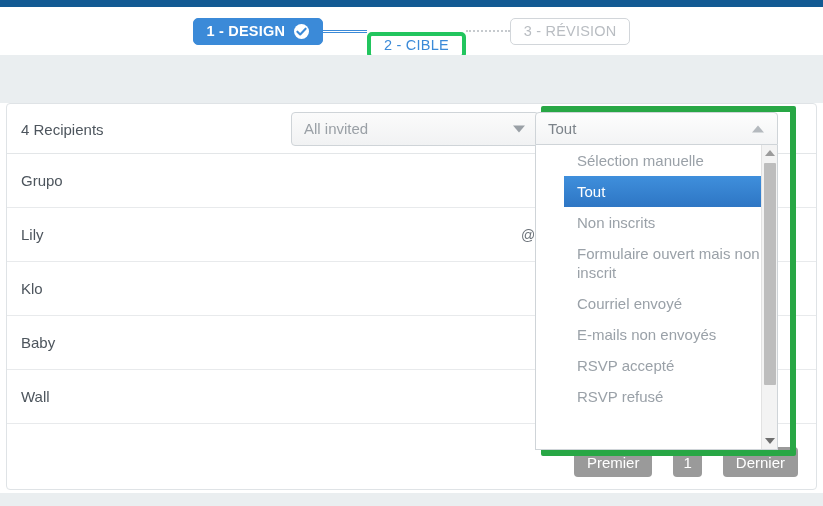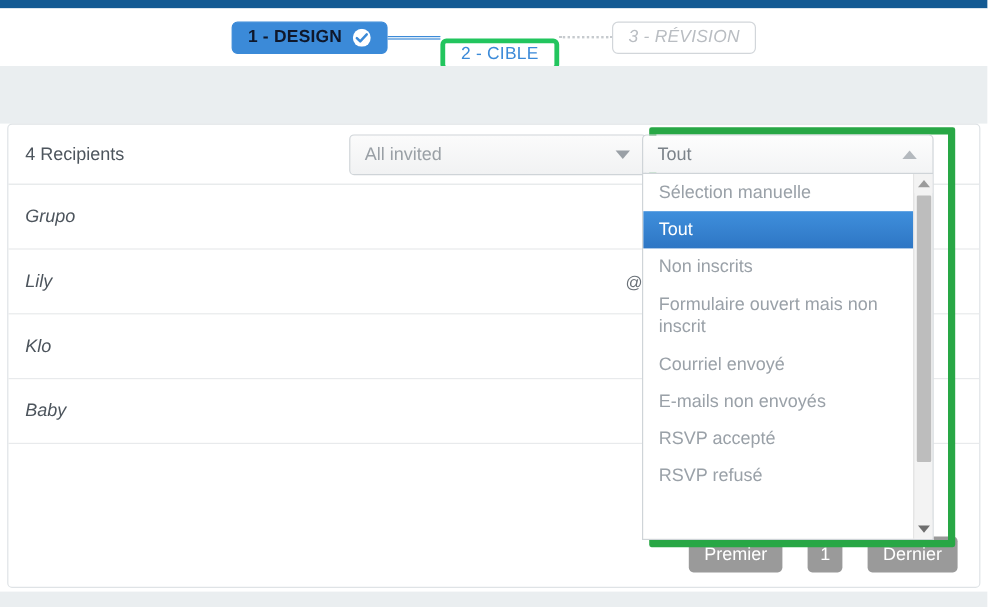--- a/index.html
+++ b/index.html
@@ -32,35 +32,34 @@
     height: 27px;
     border-radius: 5px;
     display: flex; align-items: center; justify-content: center;
     padding: 0 13px;
     font-size: 14.5px;
     letter-spacing: .2px;
     white-space: nowrap;
   }
   .step.done {
     background: #3b8ad8;
-    color: #0f172a;
+    color: #ffffff;
     border: 1px solid #3b8ad8;
     font-weight: bold;
   }
   .step.current {
     background: #ffffff;
     color: #3b8ad8;
     border: 4px solid #22c55e;
     margin-top: 28px;
   }
   .step.todo {
     background: #ffffff;
     color: #b9bdc2;
     border: 1px solid #d2d6da;
-    font-style: italic;
   }
   .check-icon {
     display: inline-block;
     width: 15px; height: 15px;
     margin-left: 9px;
     position: relative;
   }
   .check-icon svg { display: block; }
 
   .connector-solid {
@@ -117,21 +116,21 @@
   .caret-down {
     position: absolute; right: 13px; top: 50%;
     transform: translateY(-50%);
     width: 0; height: 0;
     border-left: 6px solid transparent;
     border-right: 6px solid transparent;
     border-top: 7px solid #9aa0a6;
   }
 
   
-  .rows { position: relative; font-style: italic; }
+  .rows { position: relative; }
   .row {
     position: relative;
     height: 54px;
     border-bottom: 1px solid #e8eaec;
     display: flex; align-items: center;
   }
   .row:last-child { border-bottom: 1px solid #e8eaec; }
   .row-name {
     margin-left: 14px;
     font-size: 15px; color: #4d555d;
@@ -209,20 +208,21 @@
   .dd-items {
     position: absolute;
     left: 0; top: 0;
     width: 226px;
   }
   .dd-item {
     padding: 6px 0 6px 13px;
     font-size: 15px;
     color: #9aa1a8;
     line-height: 19px;
+    margin-left: 28px;
   }
   .dd-item.selected {
     background: linear-gradient(#3f8fdc, #2e76c4);
     color: #ffffff;
   }
 
   
   .dd-scroll {
     position: absolute;
     right: 0; top: 0;
@@ -327,20 +327,24 @@
       <div class="row">
         <span class="row-name">Klo</span>
         <span class="row-email"></span>
       </div>
 
       <div class="row">
         <span class="row-name">Baby</span>
         <span class="row-email"></span>
       </div>
 
+      <div class="row">
+        <span class="row-name">Wall</span>
+        <span class="row-email"></span>
+      </div>
 
     </div>
 
     <div class="pager">
       <button class="pager-btn">Premier</button>
       <button class="pager-btn num">1</button>
       <button class="pager-btn">Dernier</button>
     </div>
 
   </div>

